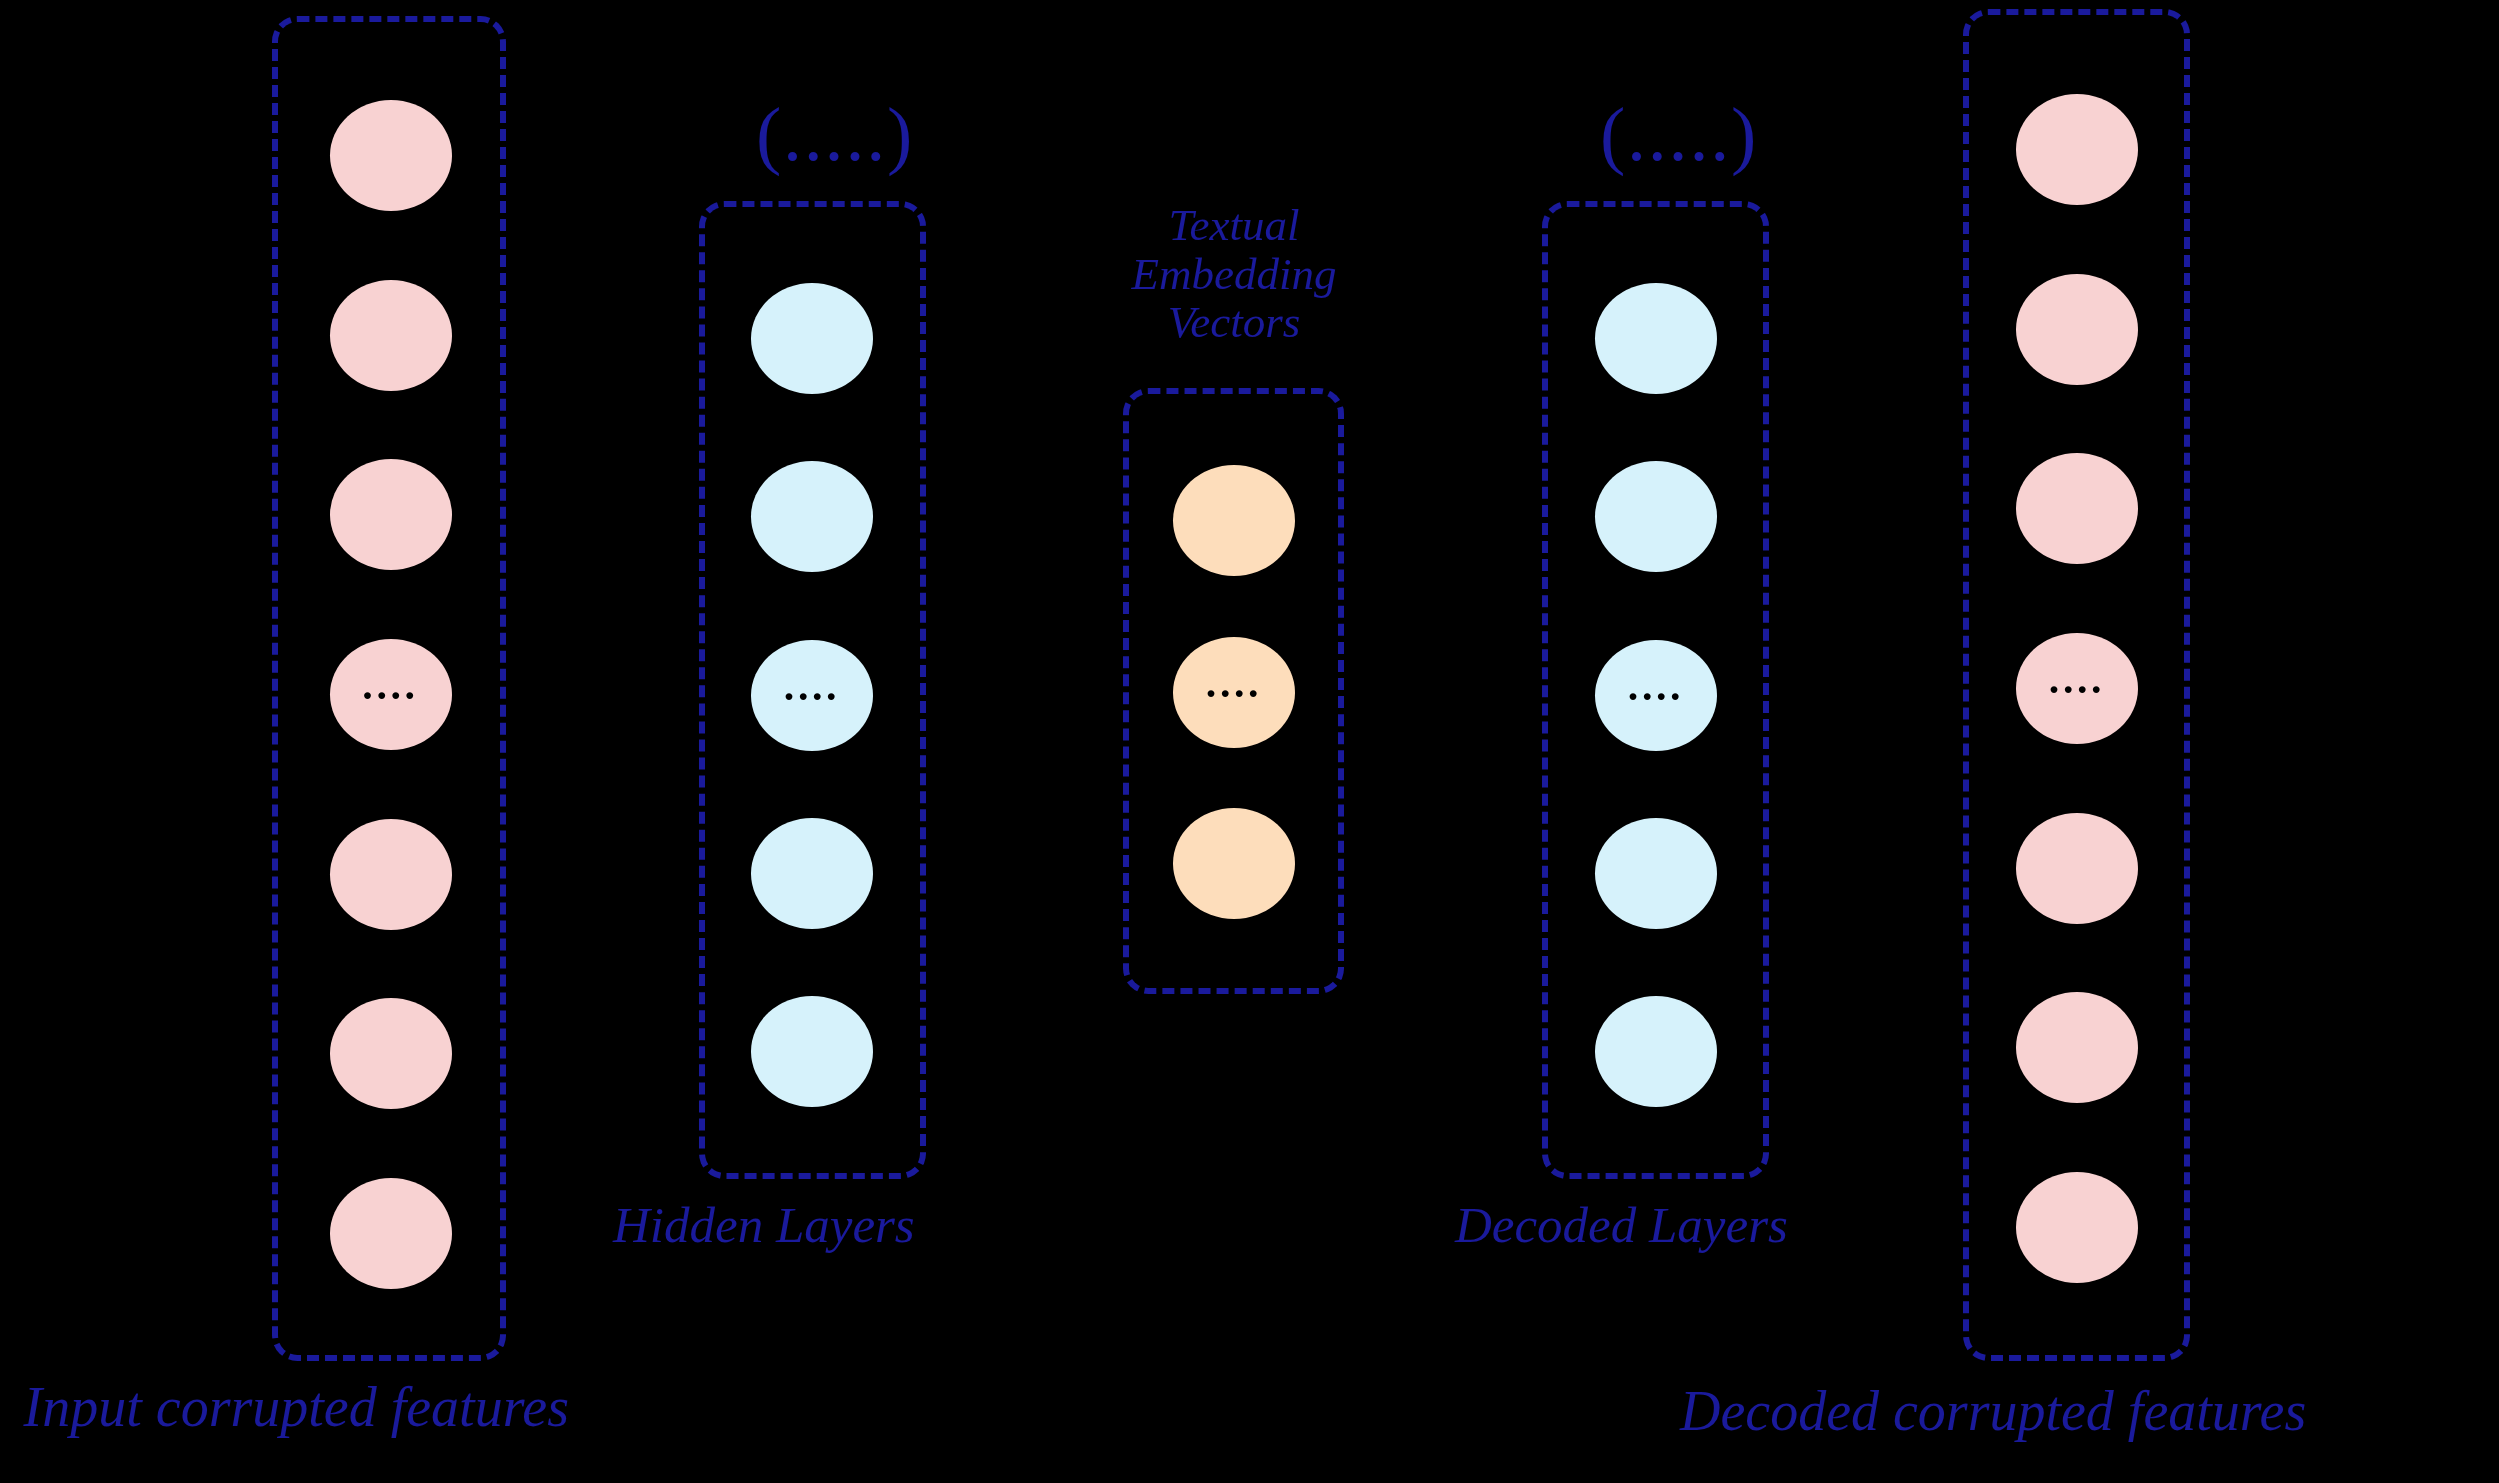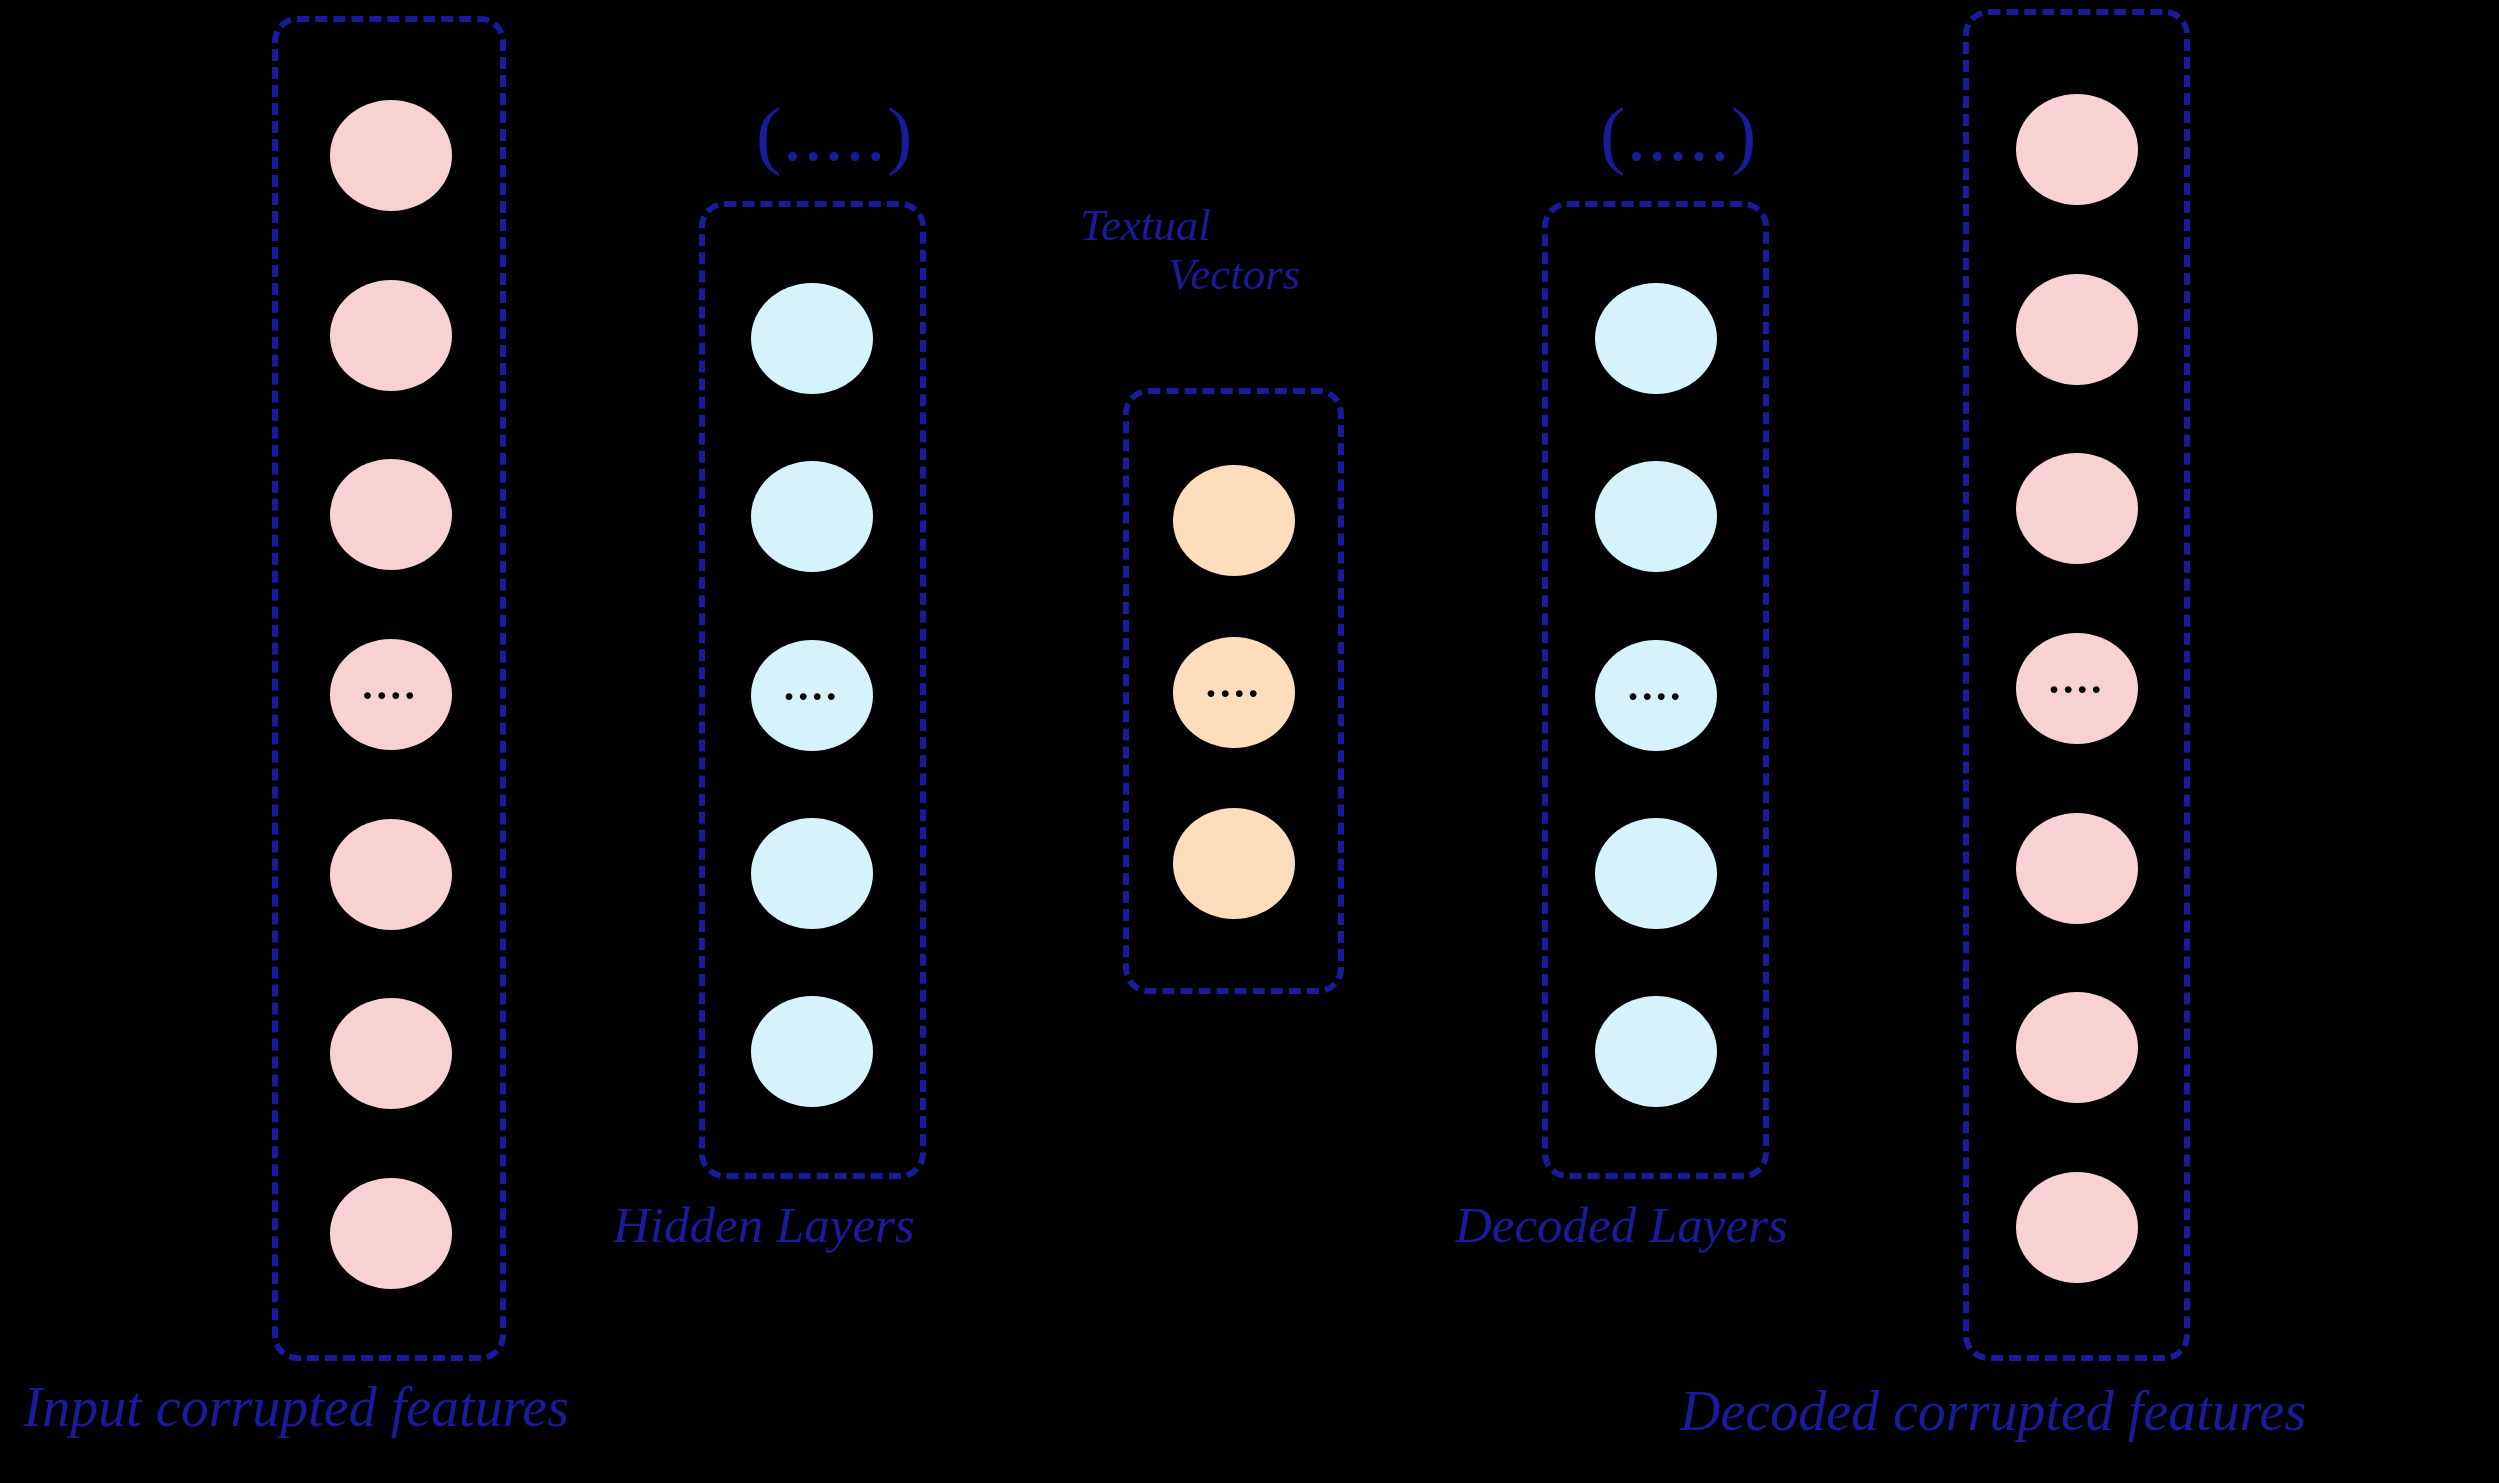--- a/index.html
+++ b/index.html
@@ -106,21 +106,22 @@
     <div class="node" style="width:122px;height:111px;background:#d6f2fb;">
       <span class="node-dots">....</span>
     </div>
     <div class="node" style="width:122px;height:111px;background:#d6f2fb;"></div>
     <div class="node" style="width:122px;height:111px;background:#d6f2fb;"></div>
   </div>
 
   <div class="label label-mid" style="left:613px; top:1198px;">Hidden Layers</div>
 
   <div class="label label-stack" style="left:1134px; top:201px; width:308px; transform:translateX(-50%) translateX(100px);">
-    <div style="text-align:left;">Textual</div>
+    <div style="text-align:center;">Textual</div>
+    <div style="text-align:center;">Embedding</div>
     <div style="text-align:center;">Vectors</div>
   </div>
 
   <div class="group-box" style="left:1123px; top:388px; width:221px; height:606px;"></div>
 
   <div class="node-col" style="left:1173px; top:465px; width:122px; height:454px;">
     <div class="node" style="width:122px;height:111px;background:#fdddbb;"></div>
     <div class="node" style="width:122px;height:111px;background:#fdddbb;">
       <span class="node-dots">....</span>
     </div>

